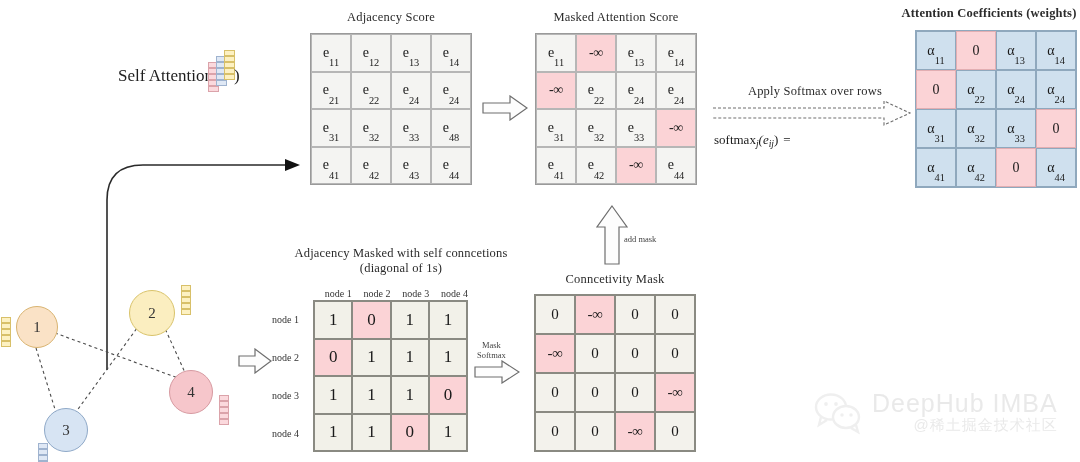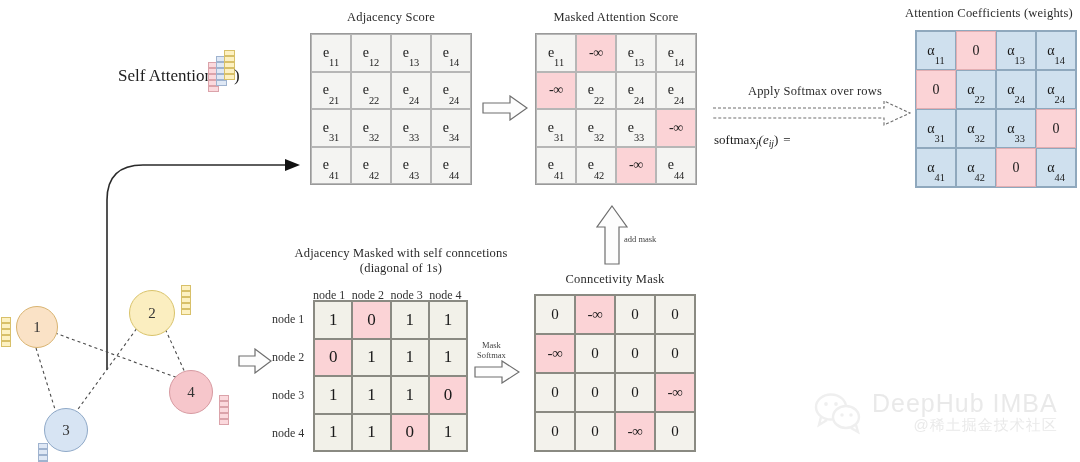--- a/index.html
+++ b/index.html
@@ -32,21 +32,21 @@
   
   .m-adj .cell{background:#f2f1e9;border:1px solid #8a8a82;font-size:17px;}
   .m-adj .cell.mask{background:#fbd3d6;}
   .m-cm .cell{background:#f3f2ec;border:1px solid #8a8a82;font-size:15px;}
   .m-cm .cell.mask{background:#fbd3d6;}
 
   sub{font-size:.74em;vertical-align:-.28em;margin-top:20px;}
   .inf{letter-spacing:-.3px;}
 
   
-  .nodelabel{font-size:12px;color:#333;white-space:nowrap;text-align:left;}
+  .nodelabel{font-size:10px;color:#333;white-space:nowrap;text-align:right;}
 
   
   .blockarrow{position:absolute;}
   .blockarrow svg{display:block;}
 
   
   .node{
     position:absolute;border-radius:50%;
     display:flex;align-items:center;justify-content:center;
     font-size:15px;color:#333;box-sizing:border-box;
@@ -160,21 +160,21 @@
     <div class="cell">
       <span>e</span>
       <sub>32</sub>
     </div>
     <div class="cell">
       <span>e</span>
       <sub>33</sub>
     </div>
     <div class="cell">
       <span>e</span>
-      <sub>34</sub>
+      <sub>48</sub>
     </div>
     <div class="cell">
       <span>e</span>
       <sub>41</sub>
     </div>
     <div class="cell">
       <span>e</span>
       <sub>42</sub>
     </div>
     <div class="cell">
@@ -256,21 +256,21 @@
   </svg>
 </div>
 
 <div class="abs formula" style="left:714px;top:132px;">
   <span>
     <span>softmax</span><sub class="it">j</sub><span class="it">(e</span><sub class="it">ij</sub><span>)</span>
   </span>
   <span style="margin:0 5px;">=</span>
 </div>
 
-<div class="abs caption" style="left:898px;top:6px;width:182px;">Attention Coefficients (weights)</div>
+<div class="abs caption" style="left:898px;top:6px;width:182px;font-weight:bold;">Attention Coefficients (weights)</div>
 <div class="abs matrix m-a" id="m-alpha" style="left:915px;top:30px;width:162px;height:158px;grid-template-columns:repeat(4,1fr);grid-template-rows:repeat(4,1fr);border:1px solid #8fa8bd;">
     <div class="cell">
       <span>α</span>
       <sub>11</sub>
     </div>
     <div class="cell mask">0</div>
     <div class="cell">
       <span>α</span>
       <sub>13</sub>
     </div>

